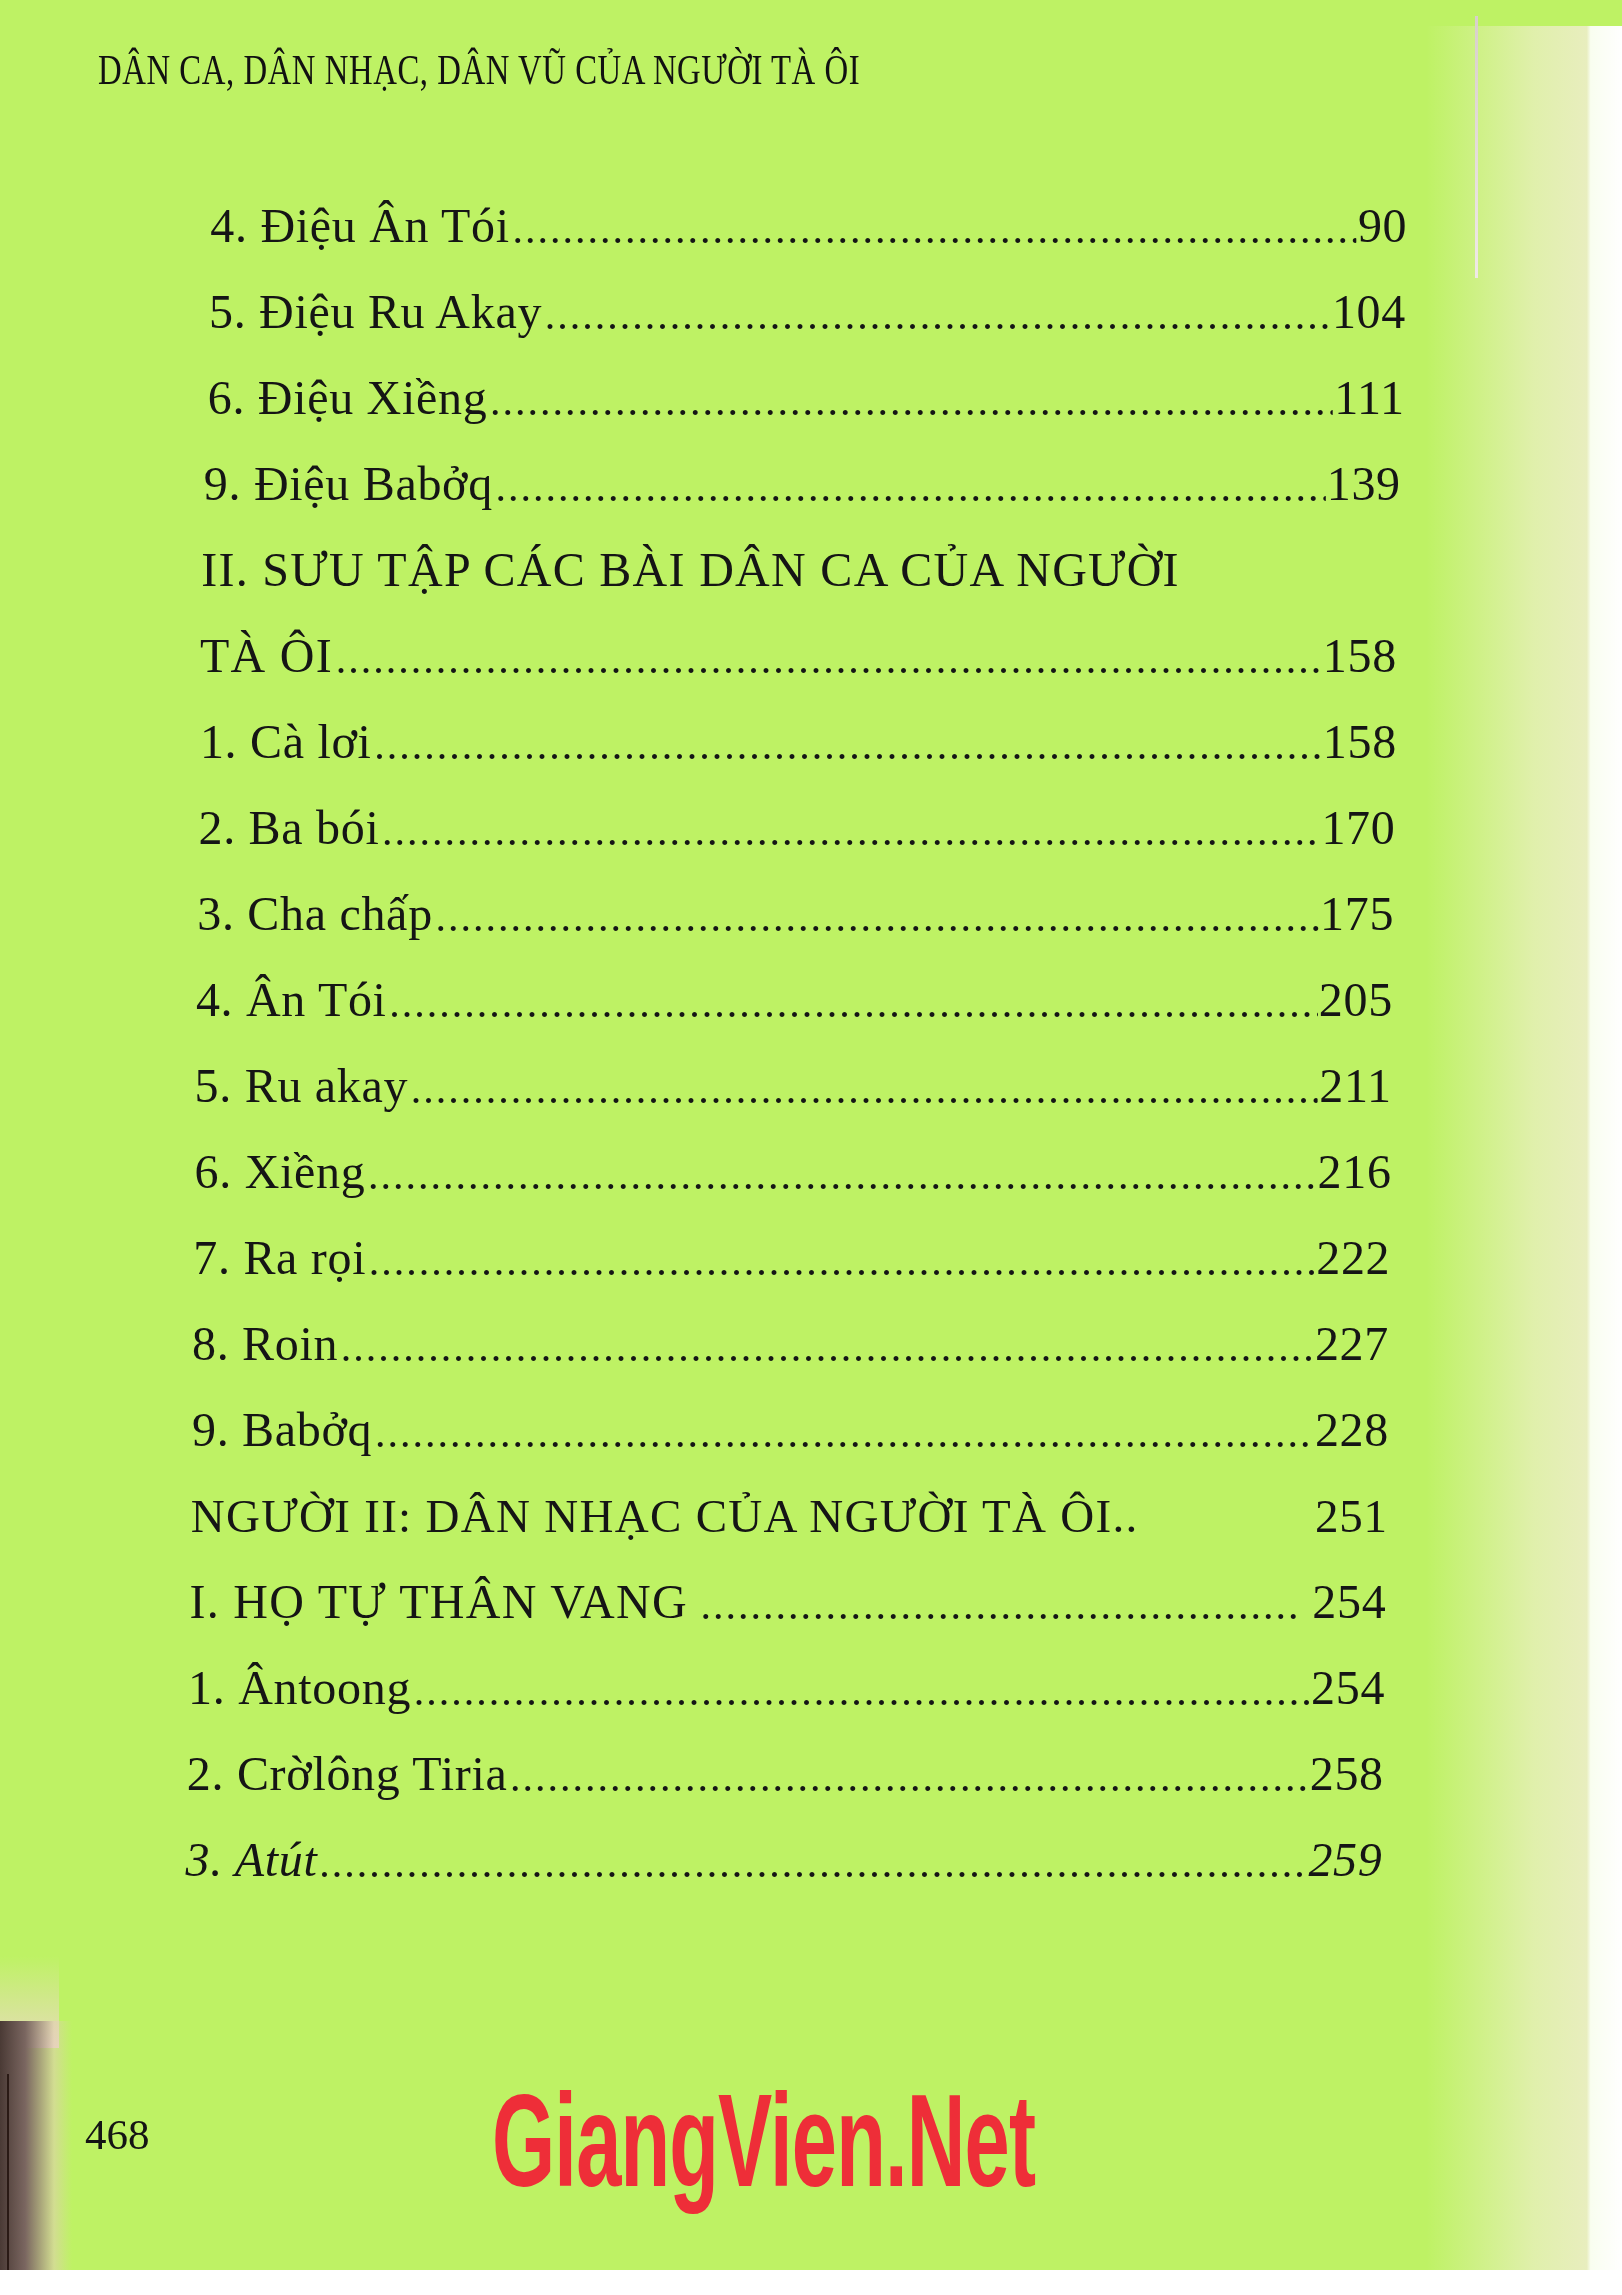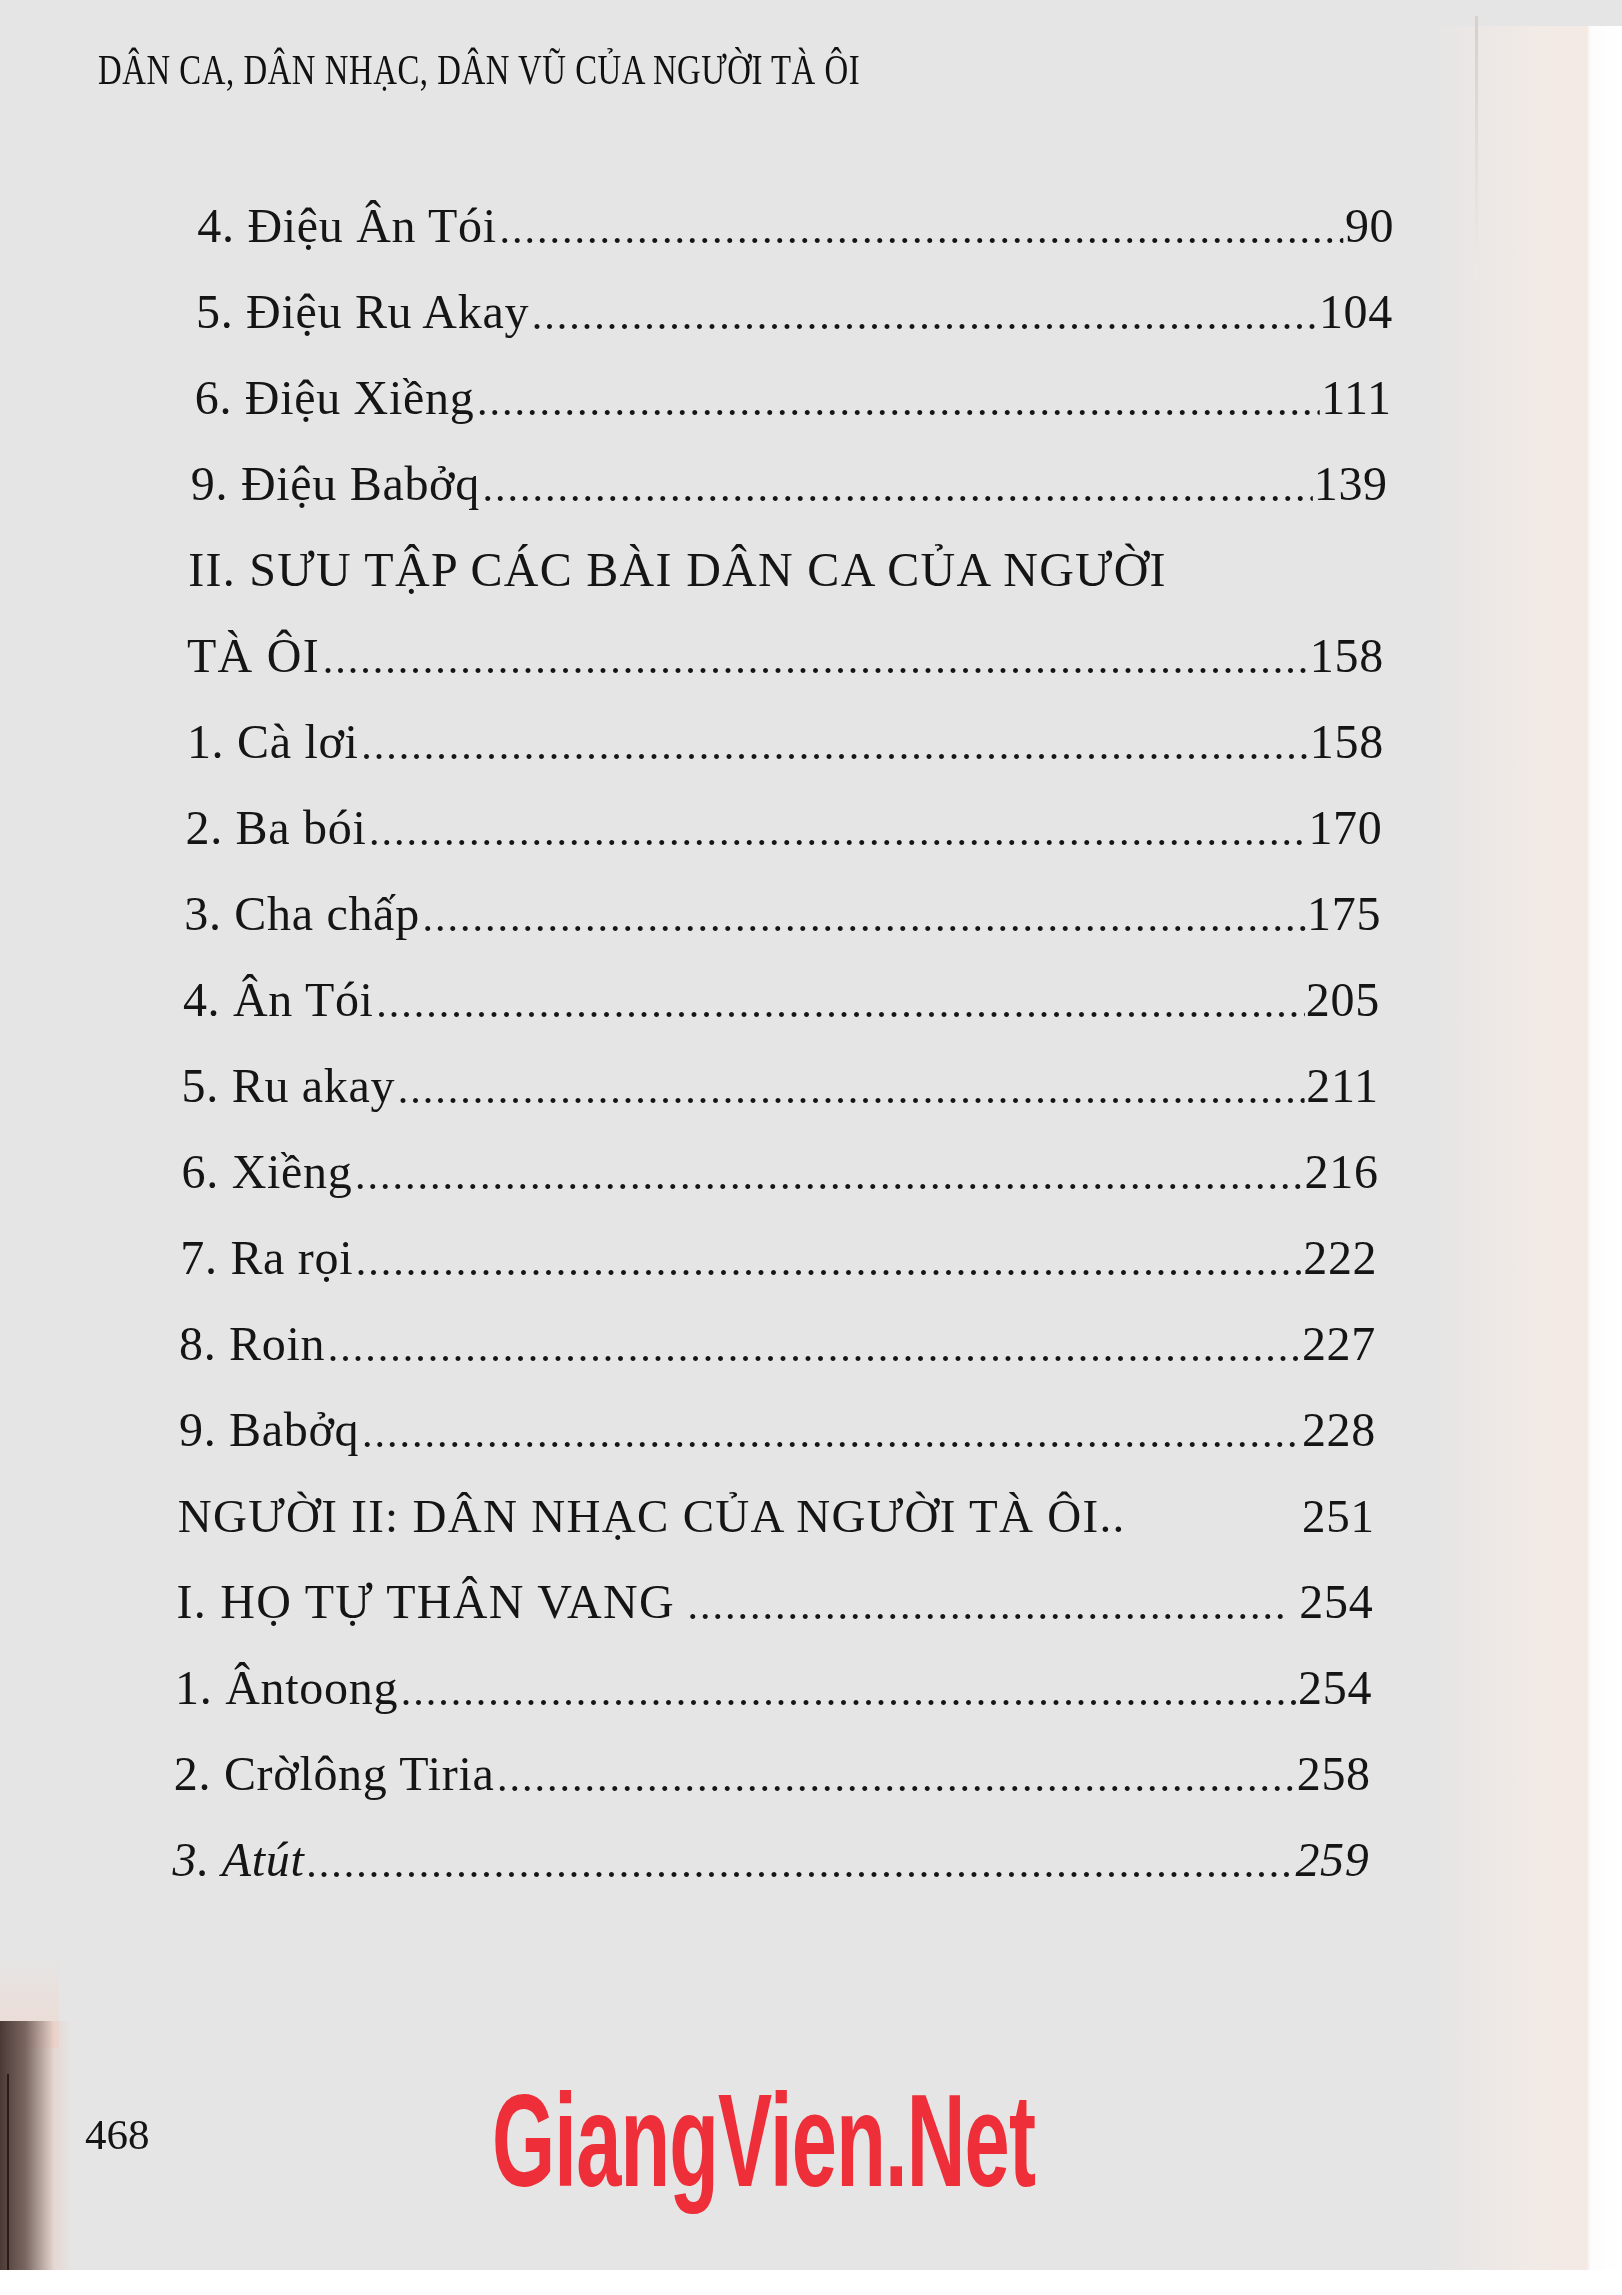--- a/index.html
+++ b/index.html
@@ -13,21 +13,21 @@
       position: relative;
       overflow: hidden;
       font-family: "Liberation Serif", "DejaVu Serif", serif;
       color: #151515;
     }
     .page {
       position: absolute;
       left: 0; top: 0;
       width: 1622px;
       height: 2270px;
-      background: #e5e5e5;
+      background: #bef264;
     }
     .right-edge {
       position: absolute;
       right: 0;
       top: 26px;
       width: 196px;
       height: 2244px;
       background: linear-gradient(to right, rgba(255,255,255,0) 0%, rgba(252,238,230,0.55) 55%, rgba(250,236,228,0.7) 82%, rgba(255,255,255,0.9) 84%, #ffffff 100%);
     }
     .right-edge-line {
@@ -78,21 +78,21 @@
       font-size: 42px;
       letter-spacing: 0.7px;
       transform: scaleX(0.78);
       transform-origin: left top;
       white-space: nowrap;
       color: #111;
     }
 
     .toc {
       position: absolute;
-      left: 179px;
+      left: 192px;
       top: 164px;
       width: 1197px;
     }
     .toc-row {
       position: relative;
       height: 86px;
       display: flex;
       align-items: flex-end;
       font-size: 48px;
       line-height: 1;

